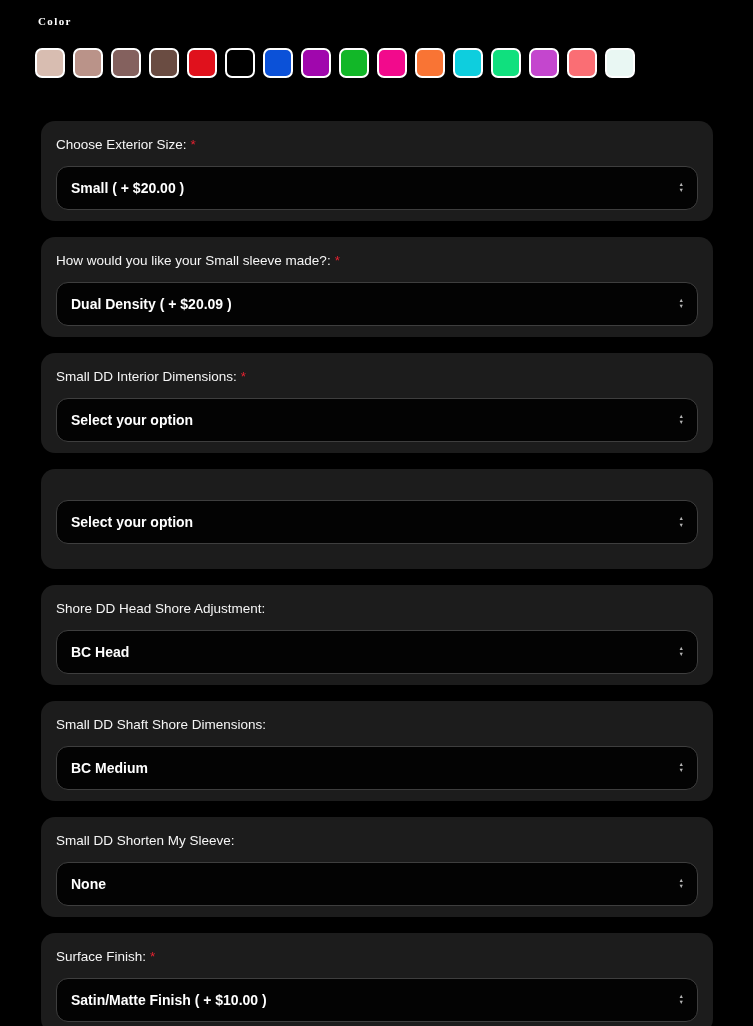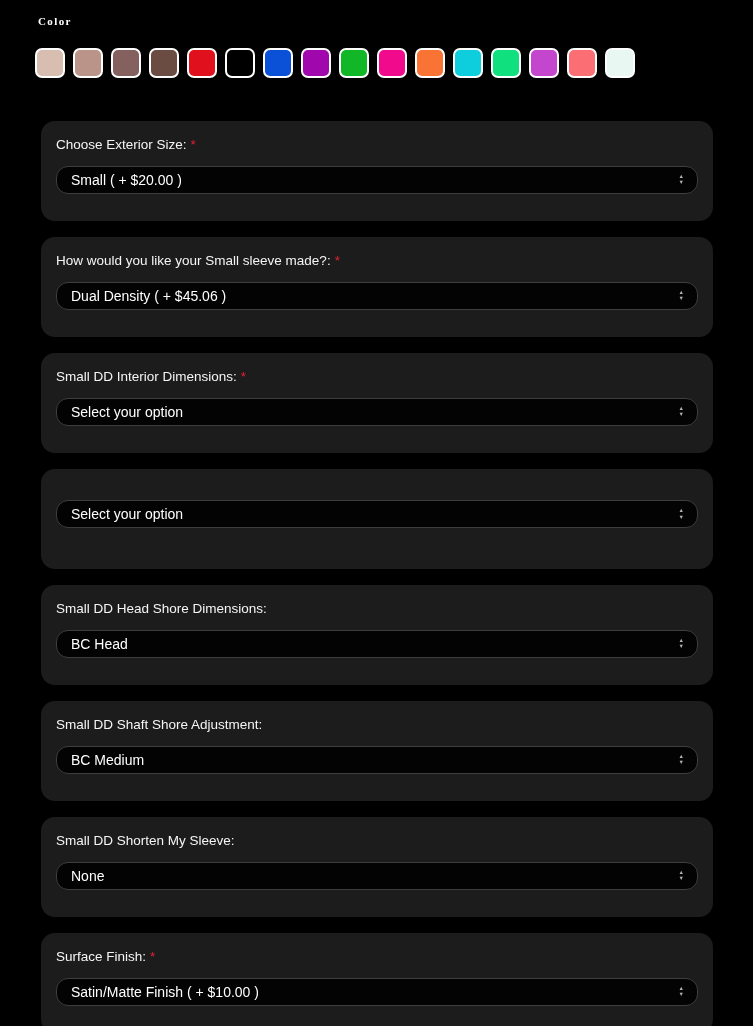--- a/index.html
+++ b/index.html
@@ -48,29 +48,30 @@
     line-height: 1;
     display: block;
   }
   .req-star {
     color: #e52230;
     margin-left: 4px;
     font-weight: 400;
   }
   .select-box {
     margin-top: 14px;
-    height: 28px;
+    height: 44px;
     background: #030303;
     border: 1px solid #3e3e3e;
     border-radius: 12px;
     display: flex;
     align-items: center;
     justify-content: space-between;
     padding: 0 13px 0 14px;
     cursor: pointer;
+    font-weight: bold;
   }
   .select-value {
     color: #ffffff;
     font-size: 14px;
     line-height: 1;
   }
   .select-arrows {
     display: flex;
     flex-direction: column;
     align-items: center;
@@ -116,21 +117,21 @@
         <span class="arr-up">▲</span>
         <span class="arr-dn">▼</span>
       </span>
     </div>
   </div>
     <div class="card">
     <span class="field-label">
       <span class="lbl">How would you like your Small sleeve made?:</span><span class="req-star">*</span>
     </span>
     <div class="select-box" role="combobox">
-      <span class="select-value">Dual Density ( + $45.06 )</span>
+      <span class="select-value">Dual Density ( + $20.09 )</span>
       <span class="select-arrows">
         <span class="arr-up">▲</span>
         <span class="arr-dn">▼</span>
       </span>
     </div>
   </div>
     <div class="card">
     <span class="field-label">
       <span class="lbl">Small DD Interior Dimensions:</span><span class="req-star">*</span>
     </span>
@@ -146,33 +147,33 @@
     <div class="select-box" role="combobox">
       <span class="select-value">Select your option</span>
       <span class="select-arrows">
         <span class="arr-up">▲</span>
         <span class="arr-dn">▼</span>
       </span>
     </div>
   </div>
     <div class="card">
     <span class="field-label">
-      <span class="lbl">Small DD Head Shore Dimensions:</span>
+      <span class="lbl">Shore DD Head Shore Adjustment:</span>
     </span>
     <div class="select-box" role="combobox">
       <span class="select-value">BC Head</span>
       <span class="select-arrows">
         <span class="arr-up">▲</span>
         <span class="arr-dn">▼</span>
       </span>
     </div>
   </div>
     <div class="card">
     <span class="field-label">
-      <span class="lbl">Small DD Shaft Shore Adjustment:</span>
+      <span class="lbl">Small DD Shaft Shore Dimensions:</span>
     </span>
     <div class="select-box" role="combobox">
       <span class="select-value">BC Medium</span>
       <span class="select-arrows">
         <span class="arr-up">▲</span>
         <span class="arr-dn">▼</span>
       </span>
     </div>
   </div>
     <div class="card">

